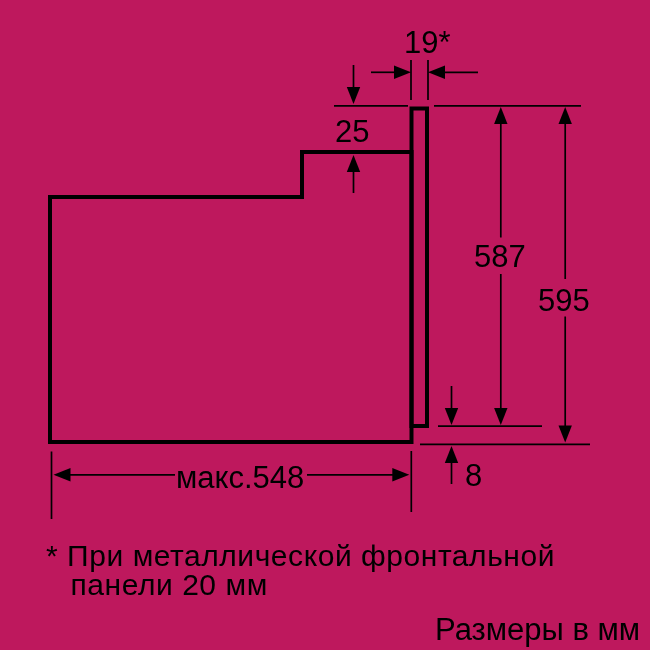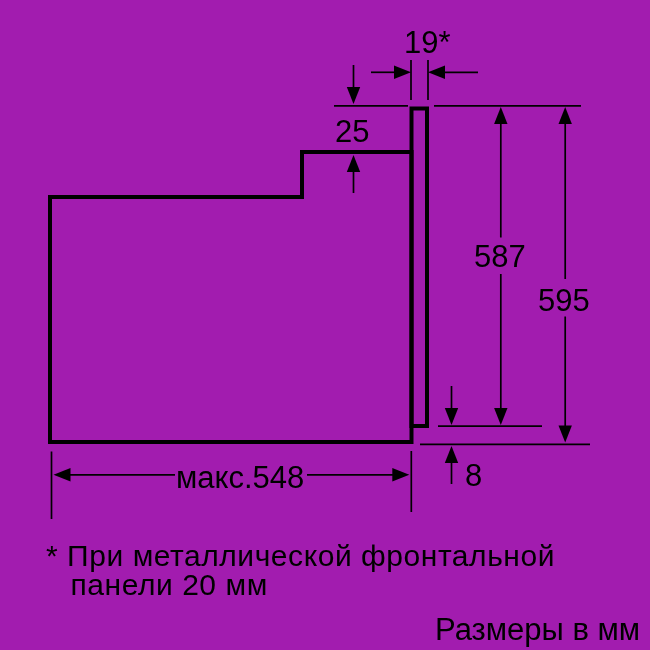--- a/index.html
+++ b/index.html
@@ -1,16 +1,16 @@
 <!DOCTYPE html>
 <html><head>
 <meta charset="utf-8">
 <style>
   html,body{margin:0;padding:0;background:#ffffff;}
-  #page{position:relative;width:650px;height:650px;background:#a21caf;
+  #page{position:relative;width:650px;height:650px;background:#be185d;
         font-family:"Liberation Sans", sans-serif;}
   svg{display:block;}
   .dim{font-family:"Liberation Sans", sans-serif;font-size:31px;fill:#000;}
   .note{font-family:"Liberation Sans", sans-serif;font-size:30px;letter-spacing:0.55px;fill:#000;}
 </style>
 </head>
 <body>
 <div id="page">
 <svg width="650" height="650" viewBox="0 0 650 650">
 

